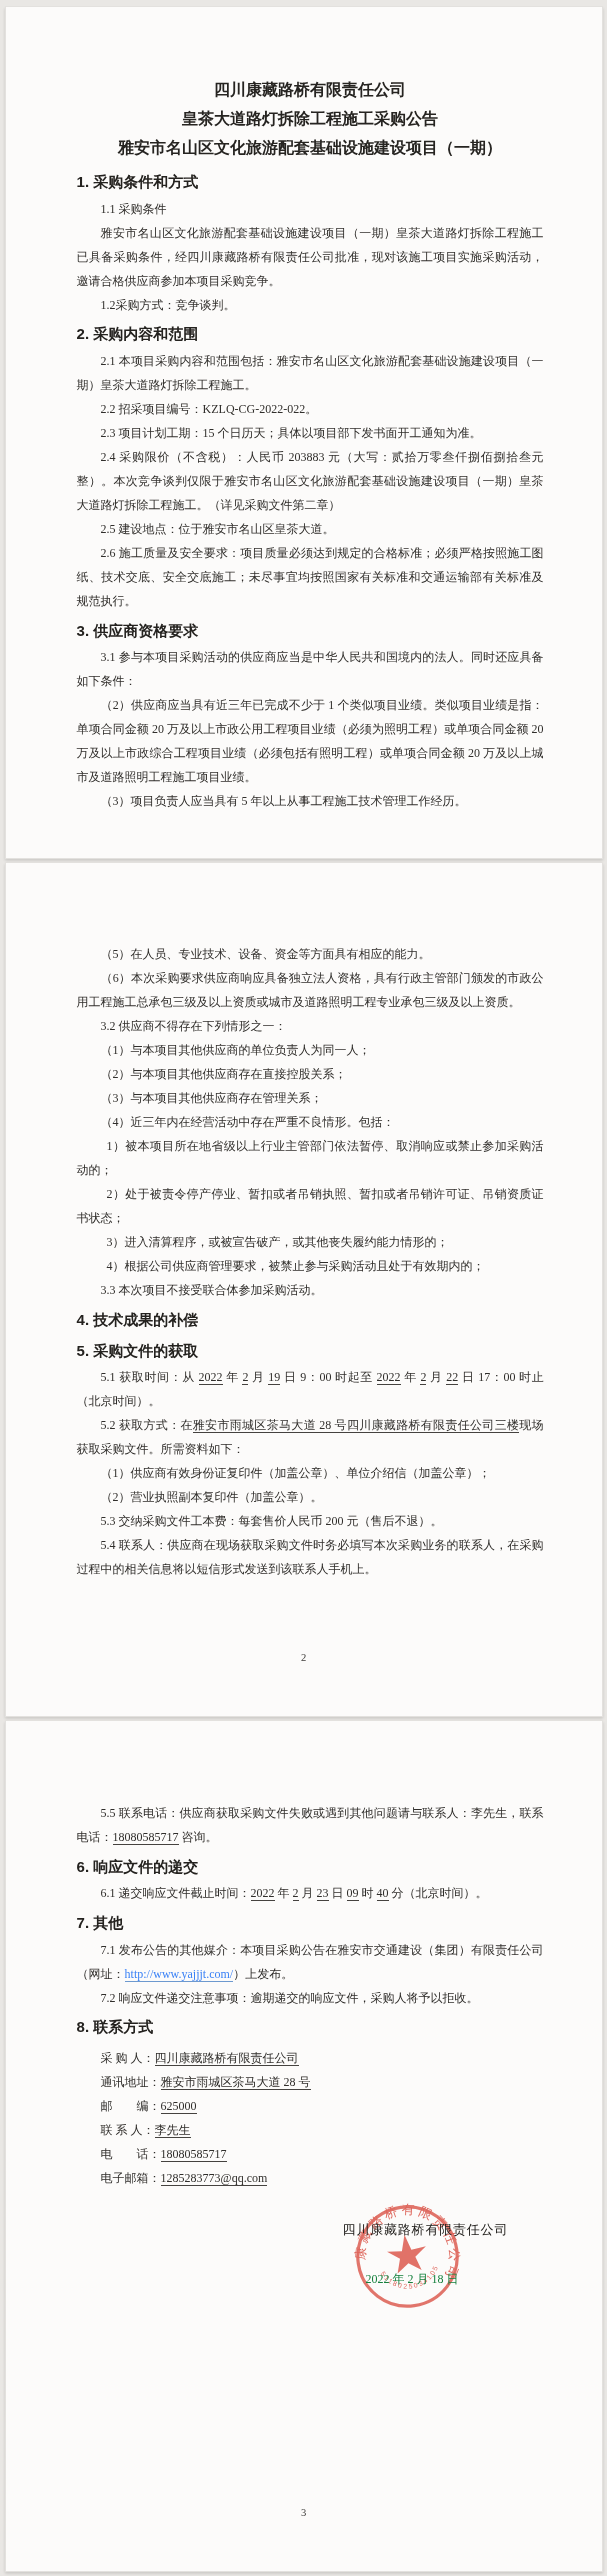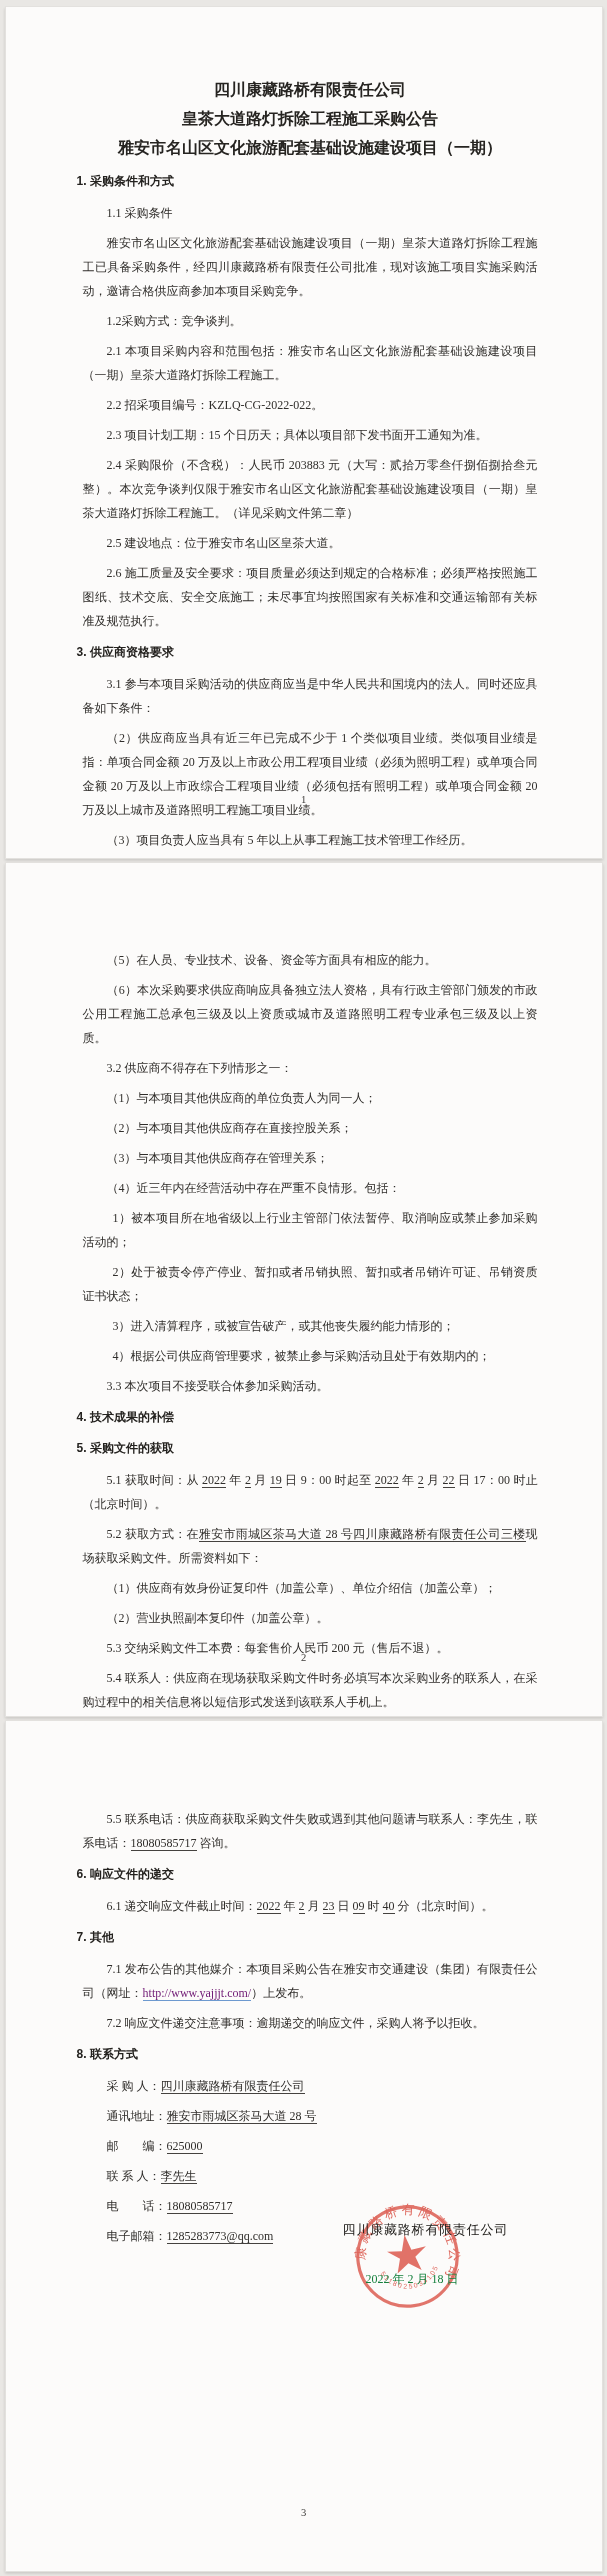--- a/index.html
+++ b/index.html
@@ -19,30 +19,30 @@
   }
   #page1{top:6px;height:853px;padding:68px 58px 0 71px;}
   #page2{top:862px;height:855px;padding:79px 58px 0 71px;}
   #page3{top:1720px;height:852px;padding:80px 58px 0 71px;}
   .t{
     text-align:center;font-family:"Liberation Sans","DejaVu Sans",sans-serif;
     font-weight:700;font-size:16px;line-height:29px;color:#262421;margin:0;
   }
   .h{
     font-family:"Liberation Sans","DejaVu Sans",sans-serif;
-    font-weight:700;font-size:12px;line-height:27px;color:#24221f;
+    font-weight:700;font-size:15px;line-height:27px;color:#24221f;
     margin:3.8px 0 1.5px 0;text-indent:0;
   }
   .b{
-    font-size:12px;line-height:24px;margin:6px;
+    font-size:12px;line-height:24px;margin:0;
     text-align:justify;text-indent:2em;color:#302e2b;
   }
   .ind3{text-indent:2.5em;}
   .u{border-bottom:0.8px solid #45423f;}
-  .lk{color:#701a75;border-bottom:0.8px solid #6d99cf;}
+  .lk{color:#3b82f6;border-bottom:0.8px solid #6d99cf;}
   .titles{margin-bottom:6px;}
   .pagenum{
     position:absolute;bottom:53px;left:0;right:0;text-align:center;
     font-size:10.6px;color:#3c3a38;text-indent:0;
   }
   .sig-company{
     position:absolute;left:337px;top:500px;font-size:13px;color:#22201d;
     letter-spacing:0.8px;z-index:3;text-indent:0;
   }
   .sig-date{
@@ -62,20 +62,21 @@
 <div class="page" id="page1">
   <div class="titles">
     <p class="t">四川康藏路桥有限责任公司</p>
     <p class="t">皇茶大道路灯拆除工程施工采购公告</p>
     <p class="t">雅安市名山区文化旅游配套基础设施建设项目（一期）</p>
   </div>
   <p class="h">1. 采购条件和方式</p>
   <p class="b">1.1 采购条件</p>
   <p class="b">雅安市名山区文化旅游配套基础设施建设项目（一期）皇茶大道路灯拆除工程施工已具备采购条件，经四川康藏路桥有限责任公司批准，现对该施工项目实施采购活动，邀请合格供应商参加本项目采购竞争。</p>
   <p class="b">1.2采购方式：竞争谈判。</p>
+  <p class="h">2. 采购内容和范围</p>
   <p class="b">2.1 本项目采购内容和范围包括：雅安市名山区文化旅游配套基础设施建设项目（一期）皇茶大道路灯拆除工程施工。</p>
   <p class="b">2.2 招采项目编号：KZLQ-CG-2022-022。</p>
   <p class="b">2.3 项目计划工期：15 个日历天；具体以项目部下发书面开工通知为准。</p>
   <p class="b">2.4 采购限价（不含税）：人民币 203883 元（大写：贰拾万零叁仟捌佰捌拾叁元整）。本次竞争谈判仅限于雅安市名山区文化旅游配套基础设施建设项目（一期）皇茶大道路灯拆除工程施工。（详见采购文件第二章）</p>
   <p class="b">2.5 建设地点：位于雅安市名山区皇茶大道。</p>
   <p class="b">2.6 施工质量及安全要求：项目质量必须达到规定的合格标准；必须严格按照施工图纸、技术交底、安全交底施工；未尽事宜均按照国家有关标准和交通运输部有关标准及规范执行。</p>
   <p class="h">3. 供应商资格要求</p>
   <p class="b">3.1 参与本项目采购活动的供应商应当是中华人民共和国境内的法人。同时还应具备如下条件：</p>
   <p class="b">（2）供应商应当具有近三年已完成不少于 1 个类似项目业绩。类似项目业绩是指：单项合同金额 20 万及以上市政公用工程项目业绩（必须为照明工程）或单项合同金额 20 万及以上市政综合工程项目业绩（必须包括有照明工程）或单项合同金额 20 万及以上城市及道路照明工程施工项目业绩。</p>
   <p class="b">（3）项目负责人应当具有 5 年以上从事工程施工技术管理工作经历。</p>

